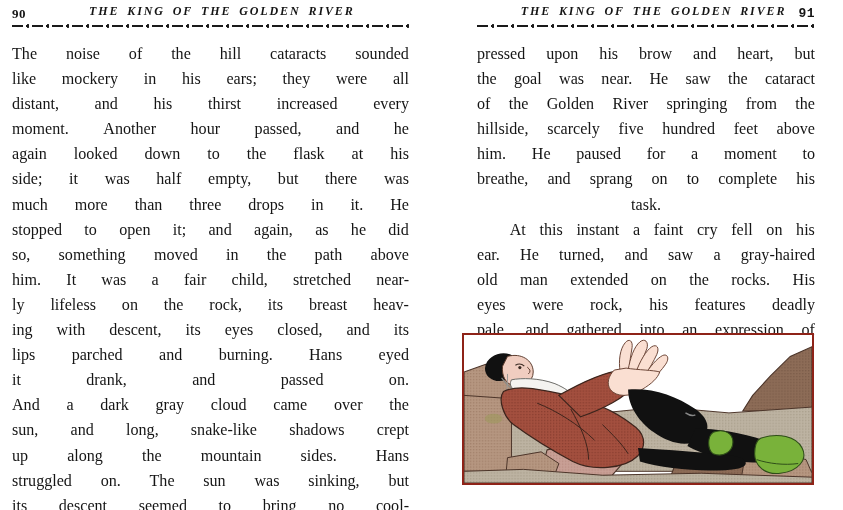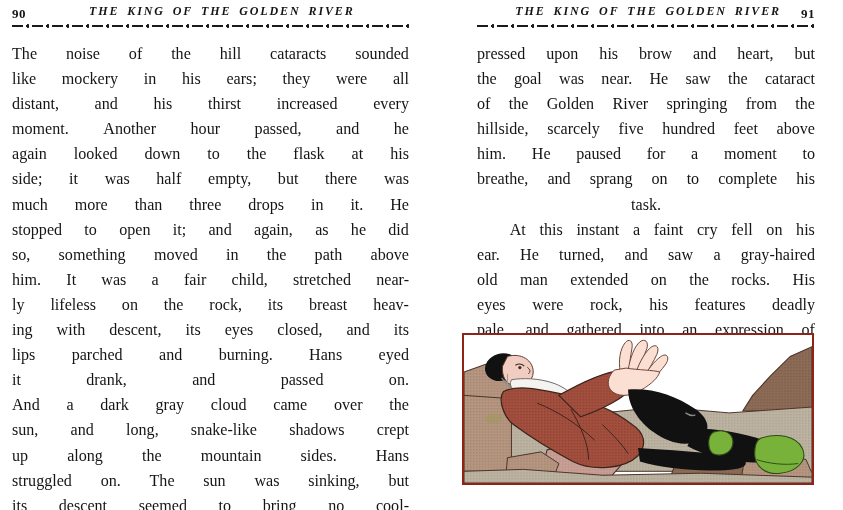--- a/index.html
+++ b/index.html
@@ -55,21 +55,21 @@
     font-style: italic;
     font-weight: 700;
     letter-spacing: 1.9px;
     word-spacing: 3px;
     white-space: nowrap;
     line-height: 1;
     padding-top: 1px;
     margin-left: 45px;
   }
   .runhead-left  .folio    { margin-right: 18px; }
-  .runhead-right .folio    { margin-left: 20px; }
+  .runhead-right .folio    { margin-left: 12px; font-family: Liberation Mono, monospace; }
 
   
   .rule {
     position: absolute;
     left: 0;
     right: 0;
     top: 24px;
     height: 4px;
     overflow: hidden;
   }

